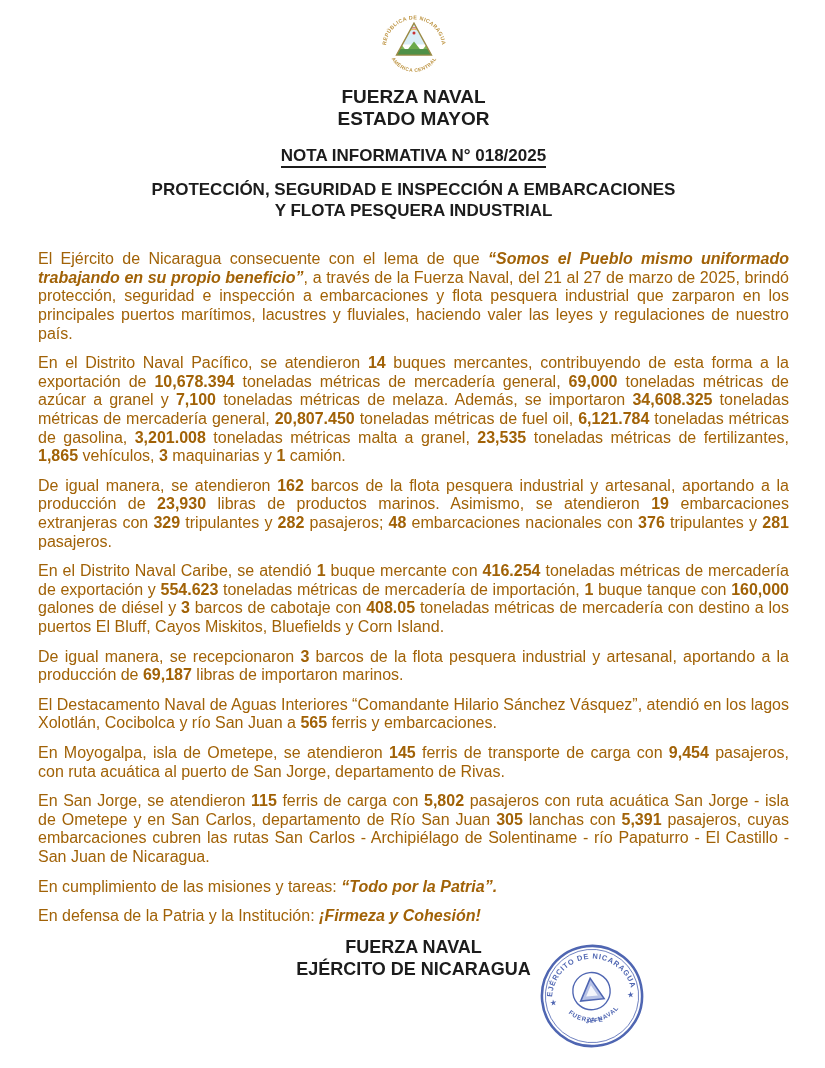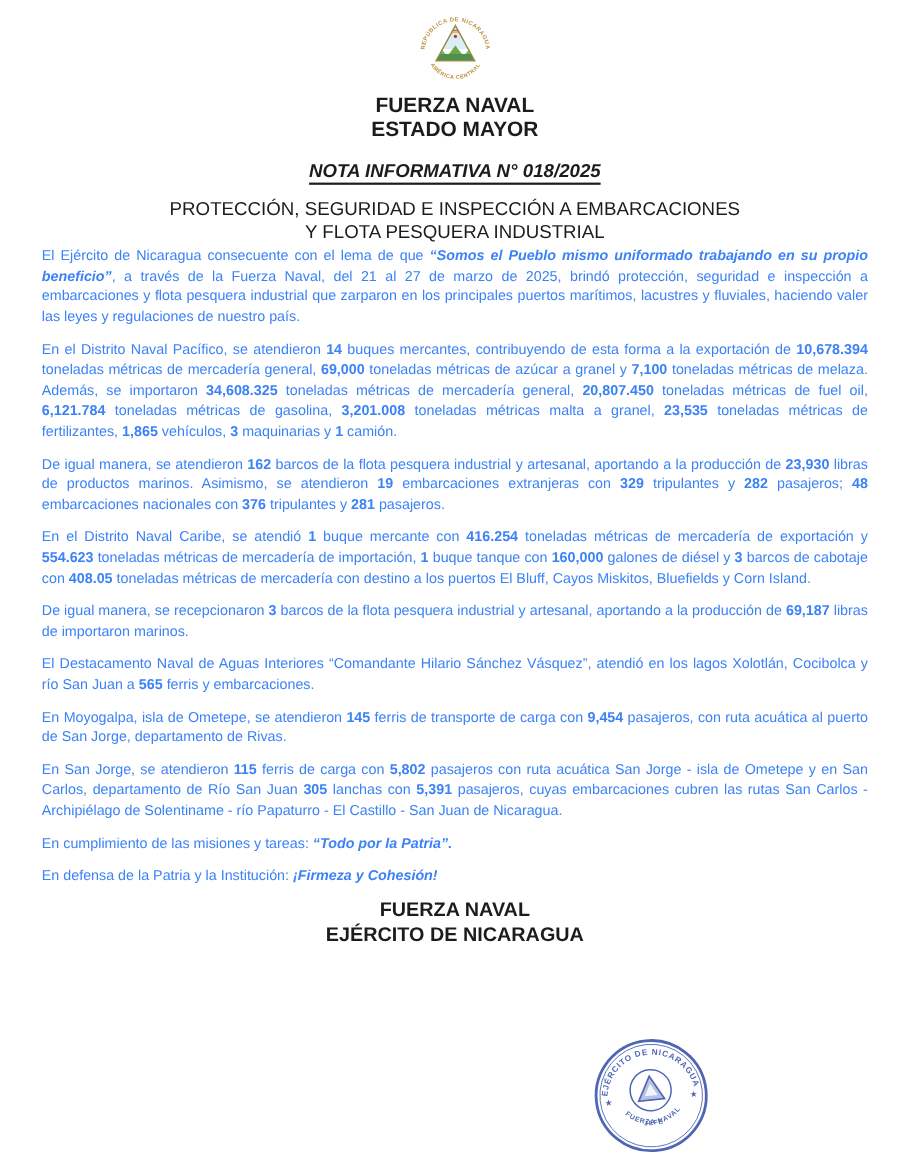--- a/index.html
+++ b/index.html
@@ -4,24 +4,24 @@
 <style>
   html,body{margin:0;padding:0;}
   body{
     width:825px;height:1068px;background:#ffffff;position:relative;overflow:hidden;
     font-family:"Liberation Sans", sans-serif;color:#3a3a3a;
   }
   .page{padding:8px 36px 0 38px;}
   .seal{width:78px;height:76px;display:block;margin:0 auto 2px;}
   .seal-text{font-weight:bold;fill:#bd9340;letter-spacing:.6px;font-family:"Liberation Sans",sans-serif;}
   .org-header{text-align:center;font-weight:bold;font-size:19px;line-height:1.18;color:#1c1c1c;}
-  .nota{text-align:center;margin-top:15px;font-weight:bold;font-size:17px;color:#1c1c1c;font-style:italic;}
+  .nota{text-align:center;margin-top:15px;font-weight:bold;font-size:17px;color:#1c1c1c;}
   .nota .underlined{border-bottom:2px solid #1c1c1c;padding-bottom:1px;}
-  .subject{text-align:center;margin-top:14px;font-weight:normal;font-size:17px;line-height:1.22;color:#1c1c1c;}
-  .doc-body{margin-top:2px;font-size:13px;line-height:18.6px;text-align:justify;color:#3b82f6;}
+  .subject{text-align:center;margin-top:14px;font-weight:bold;font-size:17px;line-height:1.22;color:#1c1c1c;}
+  .doc-body{margin-top:29px;font-size:16px;line-height:18.6px;text-align:justify;color:#a16207;}
   .doc-body p{margin:0 0 11px 0;}
   .b{font-weight:bold;}
   .i{font-style:italic;}
   .footer{text-align:center;font-weight:bold;font-size:18px;line-height:1.22;color:#1c1c1c;margin-top:8px;}
   .stamp-wrap{position:absolute;left:538px;top:942px;width:108px;height:108px;transform:rotate(-6deg);opacity:.9;}
   .stamp-text{fill:#3d56aa;font-weight:bold;letter-spacing:.8px;font-family:"Liberation Sans",sans-serif;}
 </style>
 </head>
 <body>
 

